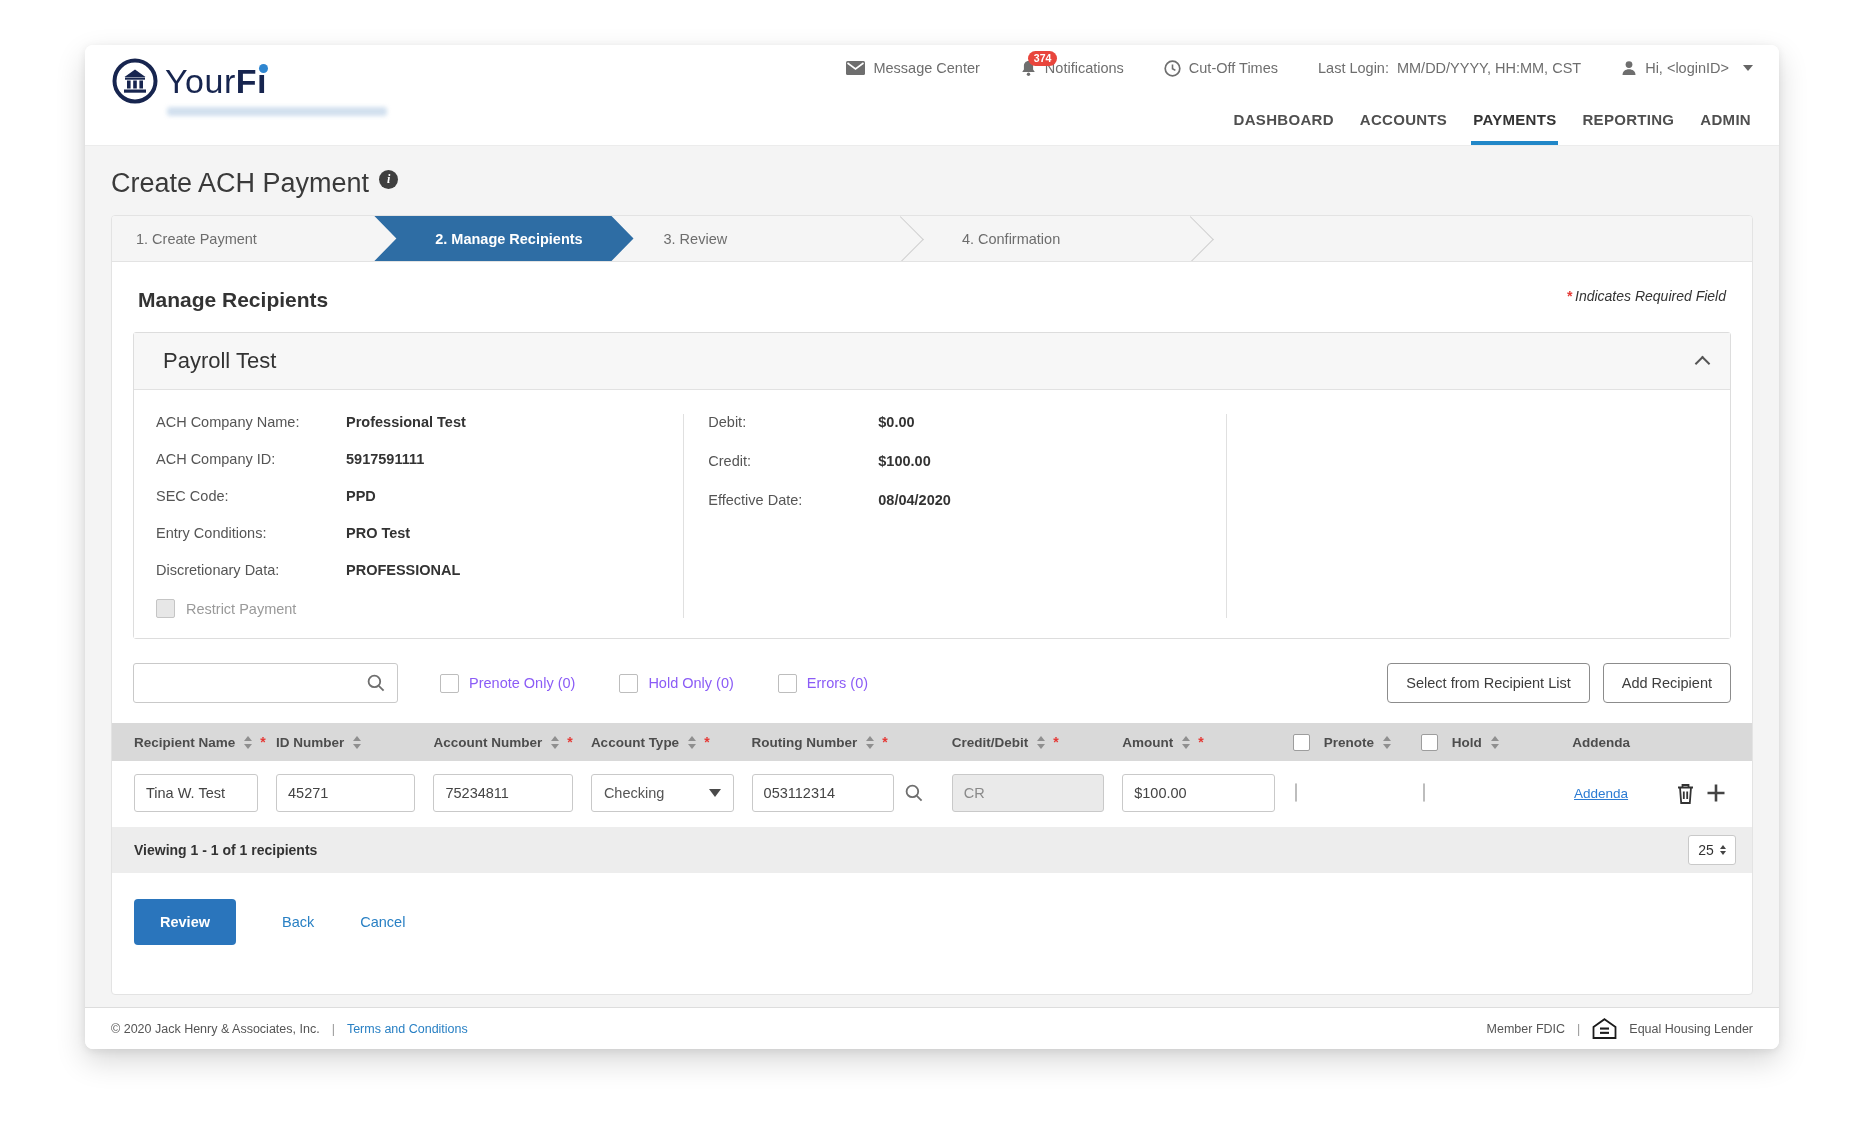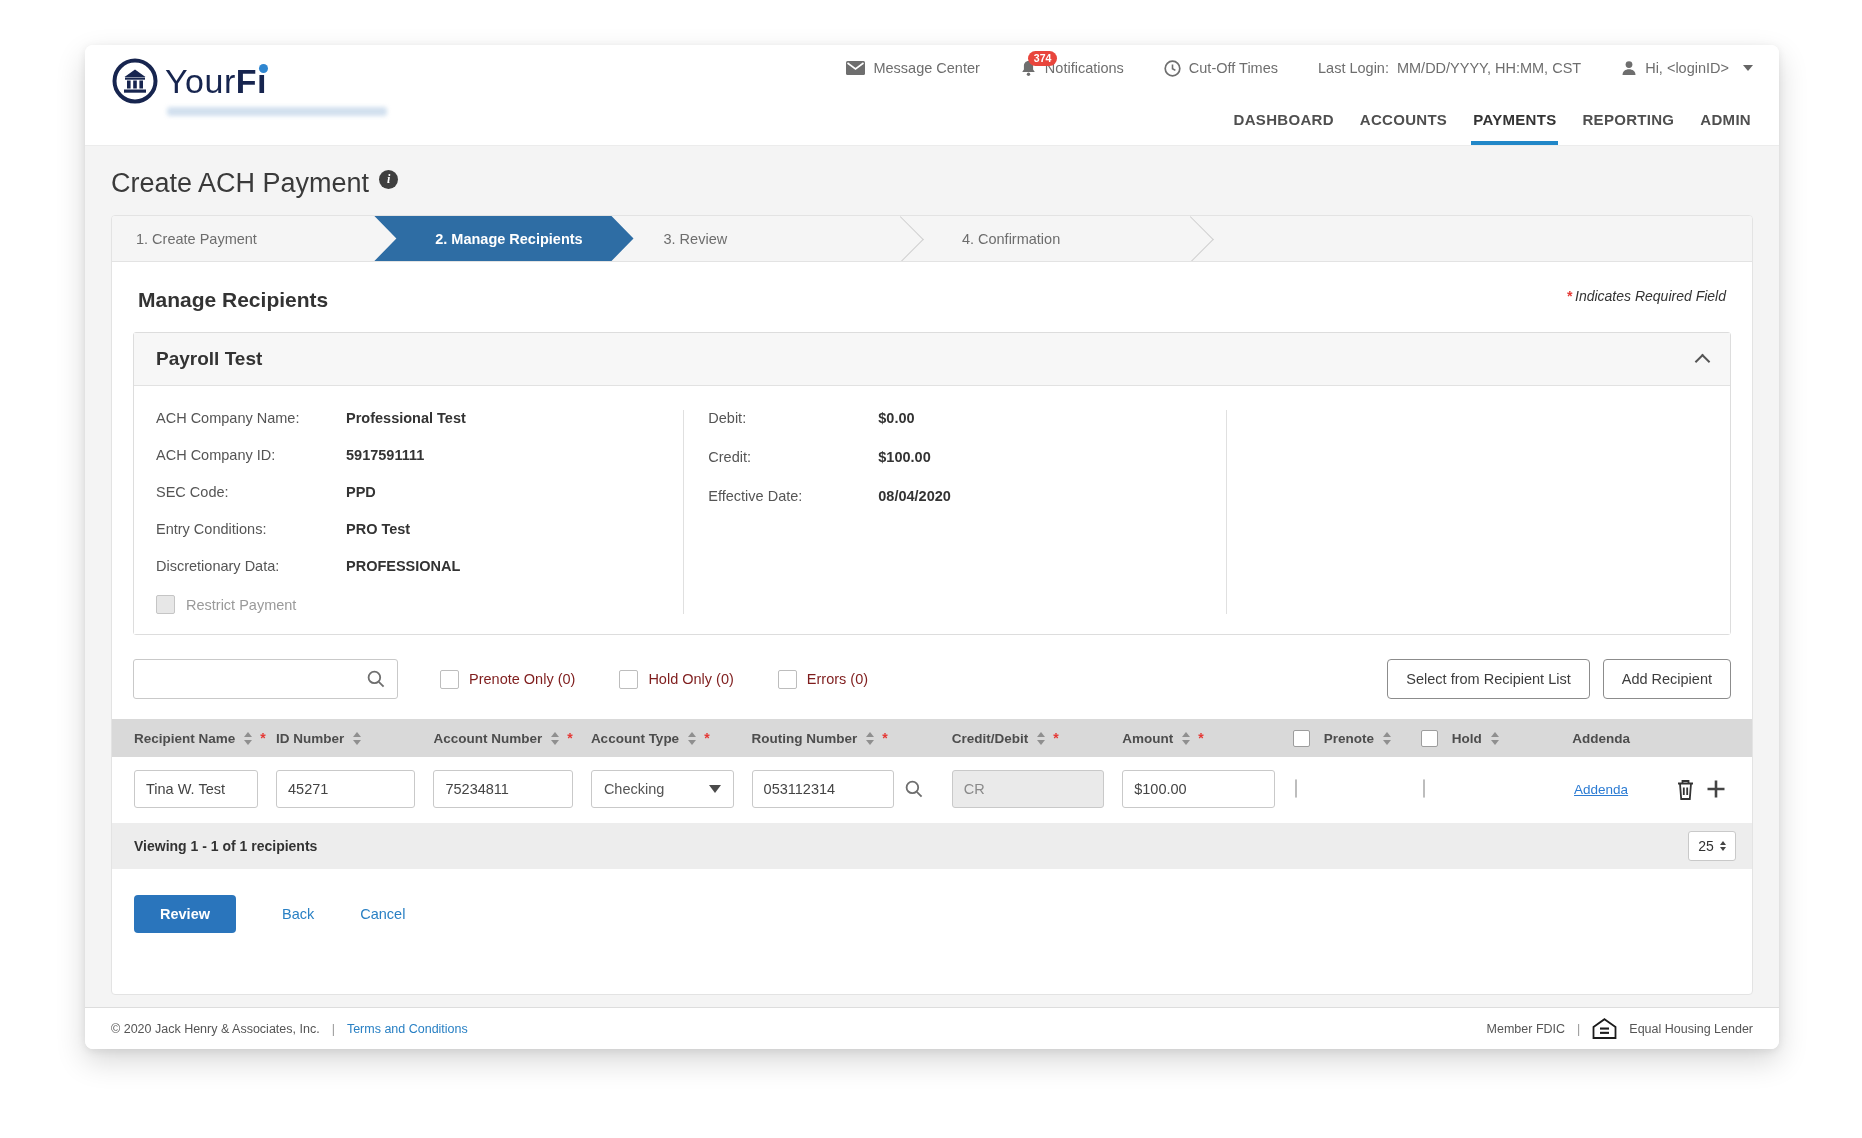--- a/index.html
+++ b/index.html
@@ -58,42 +58,42 @@
 
   
   .sec-head { display:flex; justify-content:space-between; align-items:flex-start; padding:26px 26px 20px; }
   .sec-title { font-size:21px; font-weight:700; color:#333; }
   .req-note { font-size:14px; font-style:italic; color:#333; }
   .req-star { color:#e53935; font-weight:700; margin-right:3px; }
 
   
   .batch { margin:0 21px; border:1px solid #ddd; border-radius:3px; }
   .batch-hd { background:#f7f7f7; padding:15px 22px; display:flex; justify-content:space-between; align-items:center; border-bottom:1px solid #e2e2e2; }
-  .batch-title { font-size:19px; font-weight:700; color:#333; }
+  .batch-title { font-size:22px; font-weight:400; color:#333;margin-left:7px; }
   .chev-up { width:11px; height:11px; border-top:2px solid #555; border-right:2px solid #555; transform:rotate(-45deg); margin-top:5px; cursor:pointer; }
   .batch-bd { display:flex; padding:24px 0 20px 22px; background:#fff; }
   .bcol1 { flex:0 0 33.5%; }
   .bcol2 { flex:0 0 34.5%; border-left:1px solid #e0e0e0; padding-left:24px; }
   .bcol3 { flex:1; border-left:1px solid #e0e0e0; }
   .frow { display:flex; margin-bottom:21px; font-size:14.5px; }
   .flabel { width:190px; color:#555; }
   .flabel2 { width:170px; color:#555; }
   .fvalue { font-weight:700; color:#333; }
   .frow.gap-lg { margin-bottom:23px; }
   .restrict { display:flex; align-items:center; gap:11px; margin-top:16px; }
   .cb { width:19px; height:19px; border:1px solid #bdbdbd; border-radius:2px; background:#fff; cursor:pointer; flex:0 0 auto; }
   .cb.disabled { background:#e7e7e7; border-color:#c5c5c5; }
   .restrict-lbl { color:#9a9a9a; font-size:14.5px; }
 
   
   .filter-row { display:flex; align-items:center; padding:24px 21px 20px; }
   .search-box { width:265px; height:40px; border:1px solid #c9c9c9; border-radius:3px; display:flex; align-items:center; background:#fff; }
   .search-box input { flex:1; border:0; outline:none; height:100%; padding:0 10px; font-size:14.5px; min-width:0; background:transparent; }
   .search-btn { width:42px; display:flex; align-items:center; justify-content:center; cursor:pointer; }
-  .filter-checks { display:flex; gap:44px; margin-left:42px; font-size:14.5px; color:#7f1d1d; }
+  .filter-checks { display:flex; gap:44px; margin-left:42px; font-size:14.5px; color:#8b5cf6; }
   .fcheck { display:flex; align-items:center; gap:10px; }
   .filter-spacer { flex:1; }
   .btn-outline { background:#fff; border:1px solid #8c8c8c; border-radius:4px; height:40px; padding:0 18px;
                  font-size:14.5px; color:#3d3d3d; cursor:pointer; font-family:inherit; }
   .btn-row-right { display:flex; gap:13px; }
 
   
   .tbl-head { display:flex; align-items:center; background:#d9d9d9; height:38px; font-size:13.5px; font-weight:700; color:#4d4d4d; }
   .tbl-row { display:flex; align-items:center; padding:13px 0 15px; background:#fff; }
   .c1{flex:0 0 10.0%; padding-left:22px;} .c2{flex:0 0 9.6%;} .c3{flex:0 0 9.6%;} .c4{flex:0 0 9.8%;}
@@ -122,21 +122,21 @@
   .viewing-bar { display:flex; align-items:center; justify-content:space-between; background:#ededed; padding:8px 16px 8px 22px; }
   .viewing-txt { font-size:14px; font-weight:700; color:#333; }
   .pagesize { background:#fff; border:1px solid #c9c9c9; border-radius:3px; height:30px; width:48px; display:flex;
               align-items:center; justify-content:center; gap:6px; font-size:14px; color:#333; cursor:pointer; }
   .ps-arrows { display:flex; flex-direction:column; gap:2px; }
   .ps-arrows .tri-up,.ps-arrows .tri-dn { border-left-width:3.5px; border-right-width:3.5px; }
   .ps-arrows .tri-up { border-bottom:4px solid #444; } .ps-arrows .tri-dn { border-top:4px solid #444; }
 
   
   .action-row { display:flex; align-items:center; gap:46px; padding:26px 22px 26px; }
-  .btn-primary { background:#2a75bc; color:#fff; border:0; border-radius:4px; height:38px; padding:0 26px;
+  .btn-primary { background:#2a75bc; color:#fff; border:0; border-radius:4px; height:46px; padding:0 26px;
                  font-size:14.5px; font-weight:700; cursor:pointer; font-family:inherit; }
   .link-btn { color:#2980c4; font-size:14.5px; cursor:pointer; background:none; border:0; font-family:inherit; }
 
   
   .foot { height:42px; border-top:1px solid #ddd; background:#fff; display:flex; align-items:center;
           justify-content:space-between; padding:0 26px; font-size:12.5px; color:#555; }
   .foot-left,.foot-right { display:flex; align-items:center; gap:12px; }
   .foot-link { color:#2980c4; cursor:pointer; }
   .pipe { color:#999; }
   svg { display:block; }

